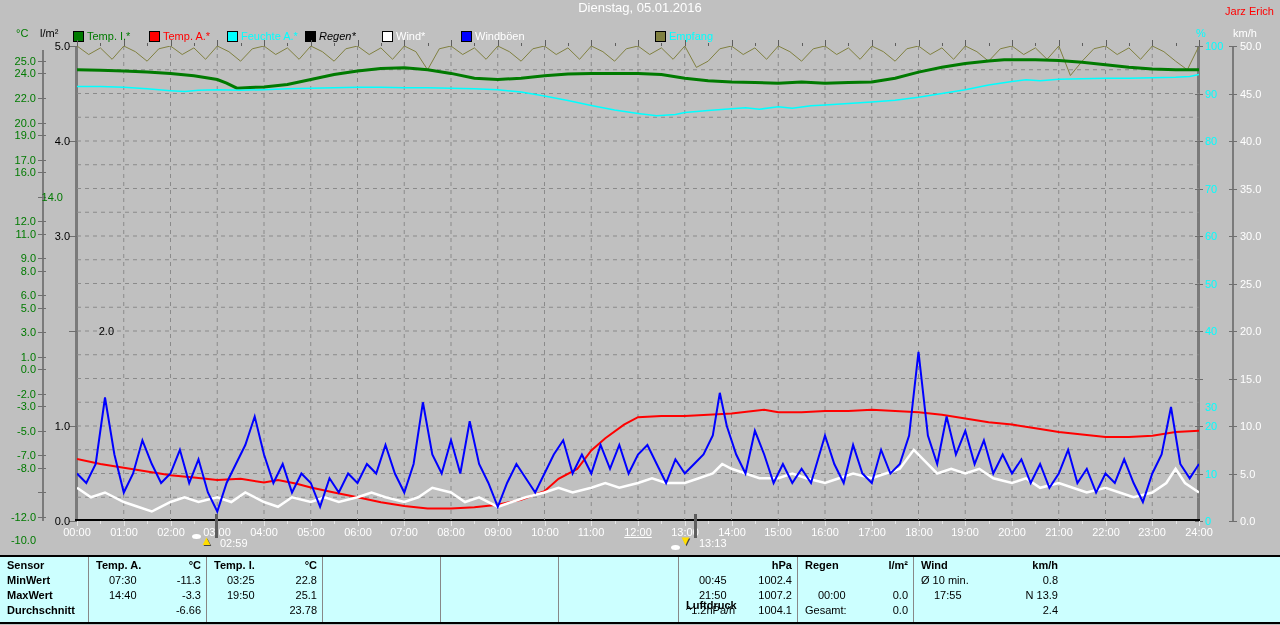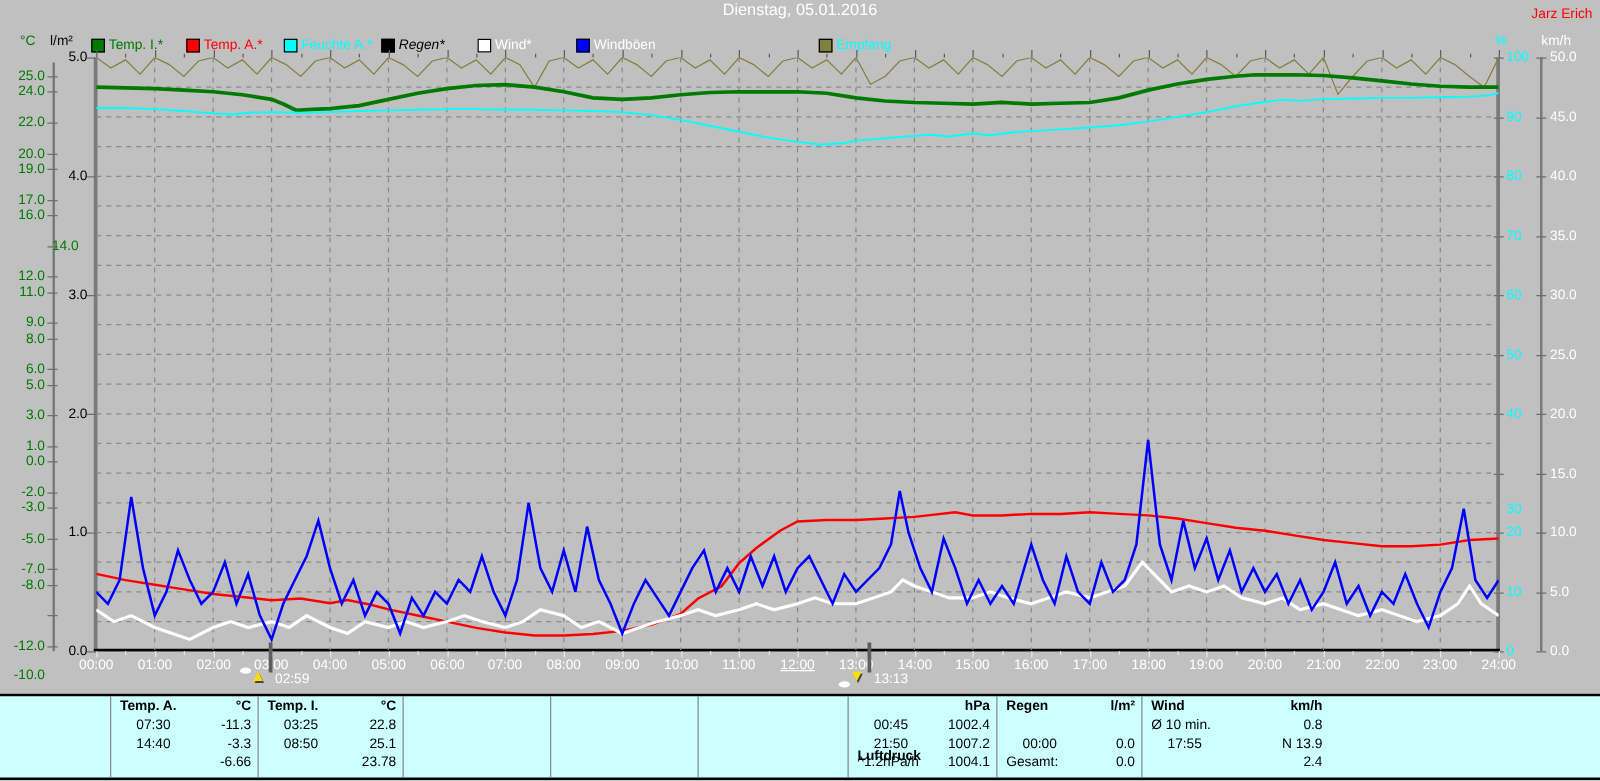--- a/index.html
+++ b/index.html
@@ -186,21 +186,21 @@
     <div class="abs ylab" style="left: 0px; width: 36px; text-align: right; top: 486px; color: rgb(0, 122, 0); margin-top: 48px;">-10.0</div>
     <div class="abs tick" style="left: 38px; width: 8px; top: 517px;"></div>
     <div class="abs ylab" style="left: 0px; width: 36px; text-align: right; top: 511px; color: rgb(0, 122, 0);">-12.0</div>
     <div class="abs tick" style="left: 69px; width: 8px; top: 46px;"></div>
     <div class="abs ylab" style="left: 44px; width: 26px; text-align: right; top: 40px; color: rgb(0, 0, 0);">5.0</div>
     <div class="abs tick" style="left: 69px; width: 8px; top: 141px;"></div>
     <div class="abs ylab" style="left: 44px; width: 26px; text-align: right; top: 135px; color: rgb(0, 0, 0);">4.0</div>
     <div class="abs tick" style="left: 69px; width: 8px; top: 236px;"></div>
     <div class="abs ylab" style="left: 44px; width: 26px; text-align: right; top: 230px; color: rgb(0, 0, 0);">3.0</div>
     <div class="abs tick" style="left: 69px; width: 8px; top: 331px;"></div>
-    <div class="abs ylab" style="left: 44px; width: 26px; text-align: right; top: 325px; color: rgb(0, 0, 0);">2.0</div>
+    <div class="abs ylab" style="left: 44px; width: 26px; text-align: right; top: 325px; color: rgb(0, 0, 0); padding-left: 44px;">2.0</div>
     <div class="abs tick" style="left: 69px; width: 8px; top: 426px;"></div>
     <div class="abs ylab" style="left: 44px; width: 26px; text-align: right; top: 420px; color: rgb(0, 0, 0);">1.0</div>
     <div class="abs tick" style="left: 69px; width: 8px; top: 521px;"></div>
     <div class="abs ylab" style="left: 44px; width: 26px; text-align: right; top: 515px; color: rgb(0, 0, 0);">0.0</div>
     <div class="abs tick" style="left: 1195px; width: 8px; top: 46px;"></div>
     <div class="abs ylab" style="left: 1205px; width: 30px; text-align: left; top: 40px; color: rgb(0, 255, 255);">100</div>
     <div class="abs tick" style="left: 1195px; width: 8px; top: 94px;"></div>
     <div class="abs ylab" style="left: 1205px; width: 30px; text-align: left; top: 88px; color: rgb(0, 255, 255);">90</div>
     <div class="abs tick" style="left: 1195px; width: 8px; top: 141px;"></div>
     <div class="abs ylab" style="left: 1205px; width: 30px; text-align: left; top: 135px; color: rgb(0, 255, 255);">80</div>
@@ -373,20 +373,34 @@
     <div class="abs marker-arrow" style="left: 200px;">▲</div>
     <div class="abs marker-glyph" style="left: 192px; top: 534px;"></div>
     <div class="abs marker-label" style="left: 220px;">02:59</div>
     <div class="abs marker-bar" style="left: 694px;"></div>
     <div class="abs marker-arrow" style="left: 679px;">▼</div>
     <div class="abs marker-glyph" style="left: 671px;"></div>
     <div class="abs marker-label" style="left: 699px;">13:13</div>
   </div>
 
 <div id="sensor-table" class="abs">
+    <div class="tcol first" style="left: 0px; width: 88px;">
+      <div class="tline" style="top: 1px;">
+        <span class="lt bold" style="left: 7px;">Sensor</span>
+      </div>
+      <div class="tline" style="top: 16px;">
+        <span class="lt bold" style="left: 7px;">MinWert</span>
+      </div>
+      <div class="tline" style="top: 31px;">
+        <span class="lt bold" style="left: 7px;">MaxWert</span>
+      </div>
+      <div class="tline" style="top: 46px;">
+        <span class="lt bold" style="left: 7px;">Durchschnitt</span>
+      </div>
+    </div>
     <div class="tcol" style="left: 88px; width: 118px;">
       <div class="tline" style="top: 1px;">
         <span class="lt bold" style="left: 7px;">Temp. A.</span>
         <span class="rt bold">°C</span>
       </div>
       <div class="tline" style="top: 16px;">
         <span class="lt" style="left: 20px;">07:30</span>
         <span class="rt">-11.3</span>
       </div>
       <div class="tline" style="top: 31px;">
@@ -400,21 +414,21 @@
     <div class="tcol" style="left: 206px; width: 116px;">
       <div class="tline" style="top: 1px;">
         <span class="lt bold" style="left: 7px;">Temp. I.</span>
         <span class="rt bold">°C</span>
       </div>
       <div class="tline" style="top: 16px;">
         <span class="lt" style="left: 20px;">03:25</span>
         <span class="rt">22.8</span>
       </div>
       <div class="tline" style="top: 31px;">
-        <span class="lt" style="left: 20px;">08:50</span>
+        <span class="lt" style="left: 20px;">19:50</span>
         <span class="rt">25.1</span>
       </div>
       <div class="tline" style="top: 46px;">
         <span class="rt">23.78</span>
       </div>
     </div>
     <div class="tcol" style="left: 322px; width: 118px;">
       <div class="tline" style="top: 1px;"></div>
       <div class="tline" style="top: 16px;"></div>
       <div class="tline" style="top: 31px;"></div>

